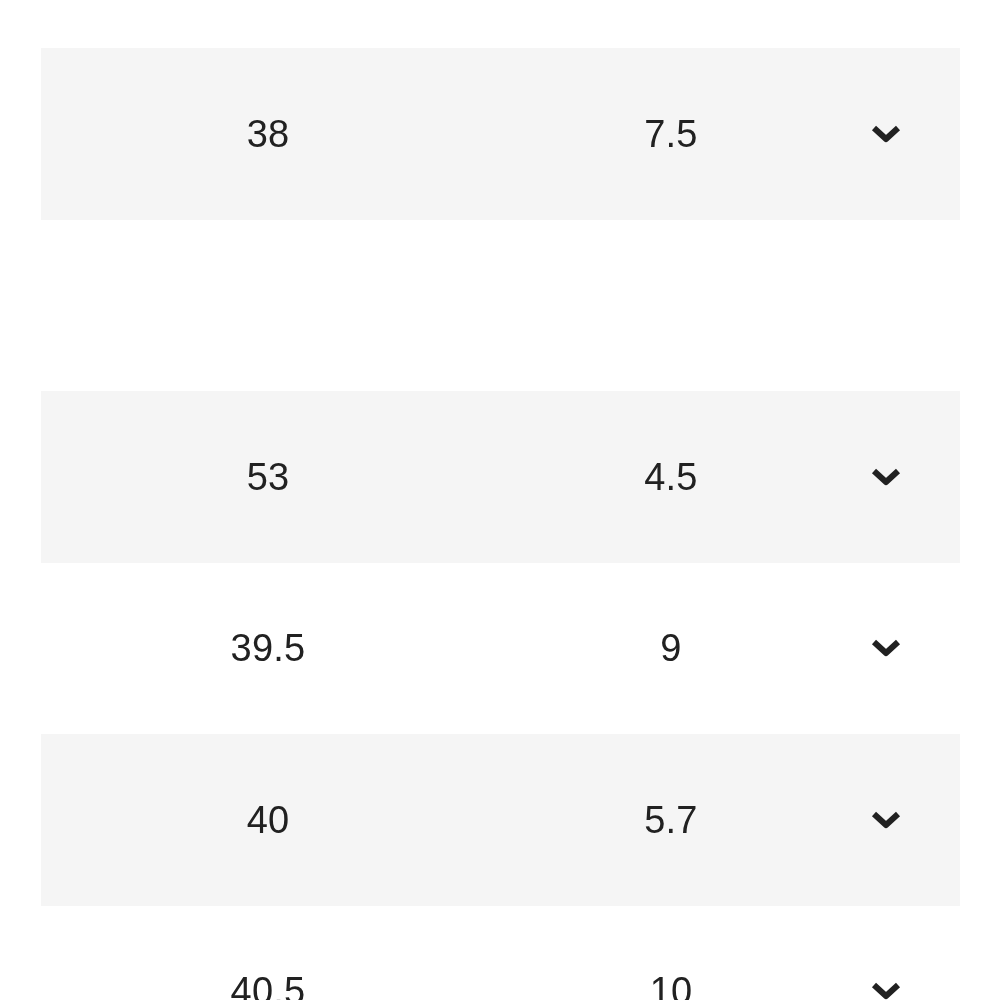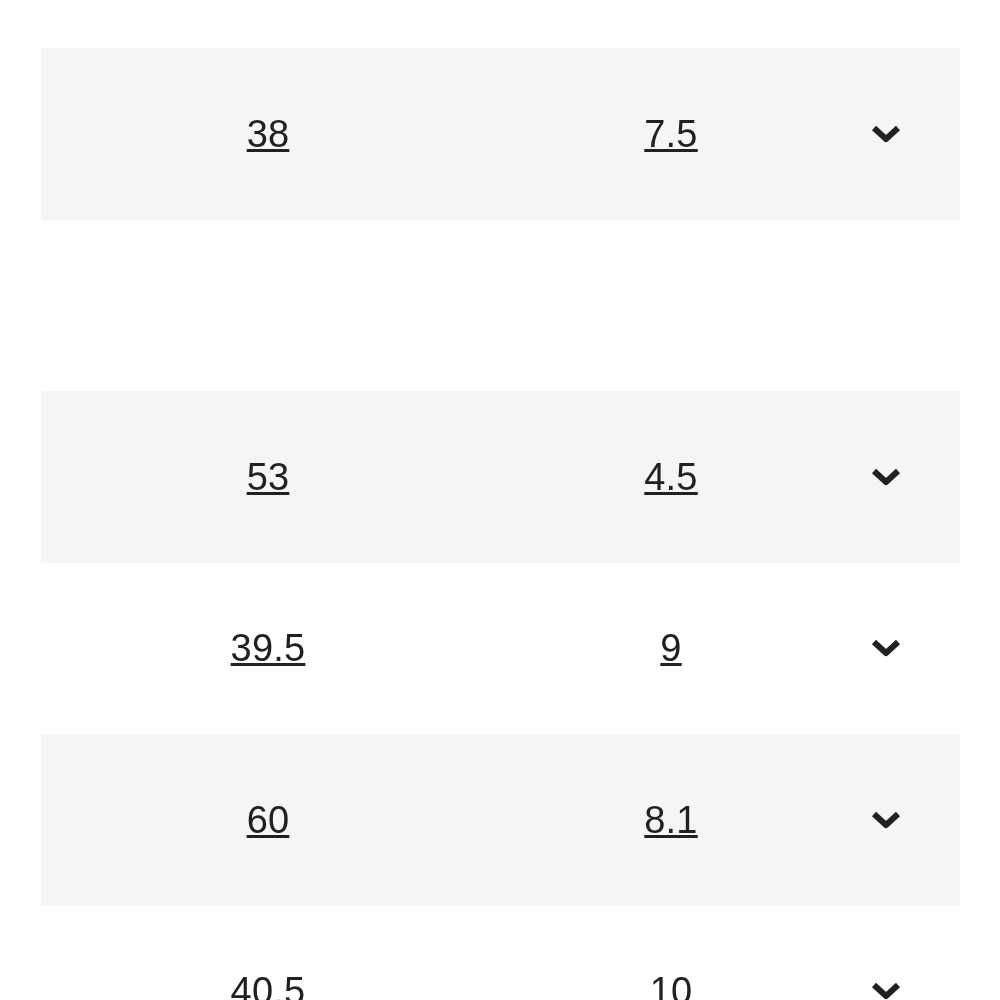--- a/index.html
+++ b/index.html
@@ -43,21 +43,20 @@
     height: 171.5px;
     display: flex;
     align-items: center;
     justify-content: center;
     color: #212121;
     font-size: 38px;
     font-weight: 300;
     letter-spacing: 0.2px;
     line-height: 1;
     white-space: nowrap;
-    text-decoration: underline;
   }
 
   
   .cell.col-primary {
     left: 97px;
     width: 260px;
   }
 
   
   .cell.col-secondary {
@@ -114,22 +113,22 @@
       <div class="cell col-secondary">9</div>
       <div class="cell col-action">
         <span class="chevron-icon">
           <svg viewBox="0 0 30 18" xmlns="http://www.w3.org/2000/svg" aria-hidden="true">
             <path d="M3 3 L15 14 L27 3" fill="none" stroke="#212121" stroke-width="6" stroke-linecap="butt" stroke-linejoin="round"></path>
           </svg>
         </span>
       </div>
     </div>
     <div class="size-row striped" style="top: 734px;">
-      <div class="cell col-primary">60</div>
-      <div class="cell col-secondary">8.1</div>
+      <div class="cell col-primary">40</div>
+      <div class="cell col-secondary">5.7</div>
       <div class="cell col-action">
         <span class="chevron-icon">
           <svg viewBox="0 0 30 18" xmlns="http://www.w3.org/2000/svg" aria-hidden="true">
             <path d="M3 3 L15 14 L27 3" fill="none" stroke="#212121" stroke-width="6" stroke-linecap="butt" stroke-linejoin="round"></path>
           </svg>
         </span>
       </div>
     </div>
     <div class="size-row" style="top: 905.5px;">
       <div class="cell col-primary">40.5</div>

